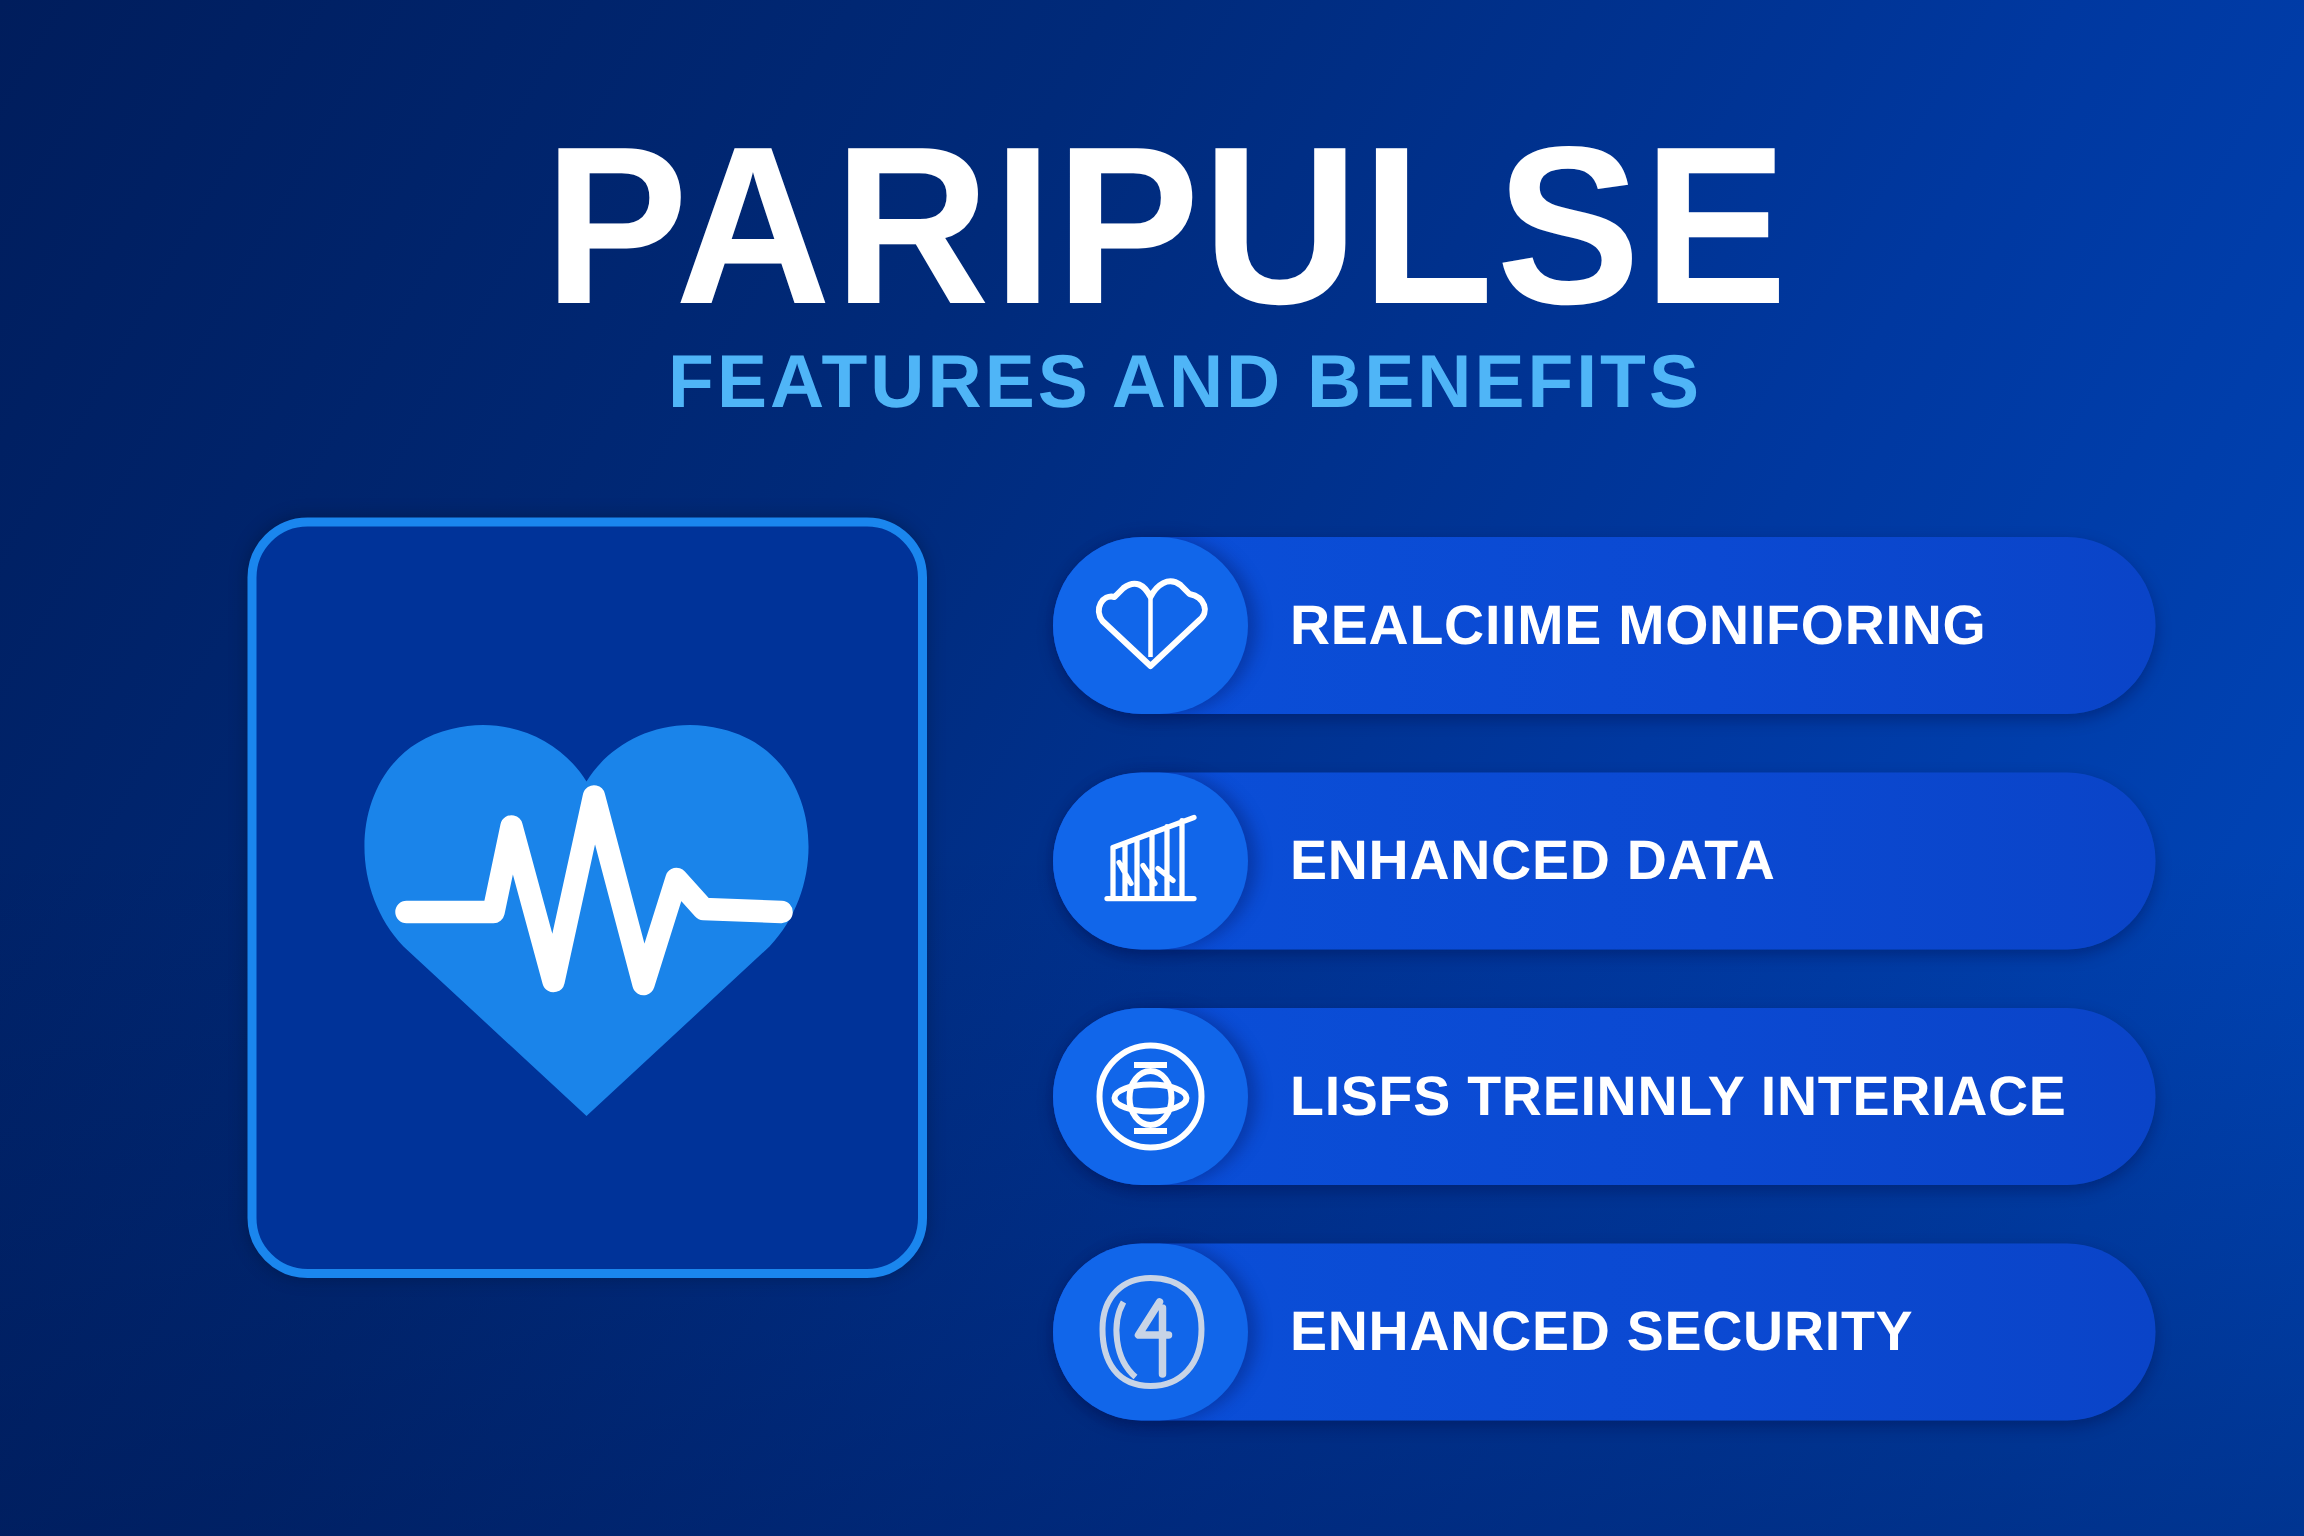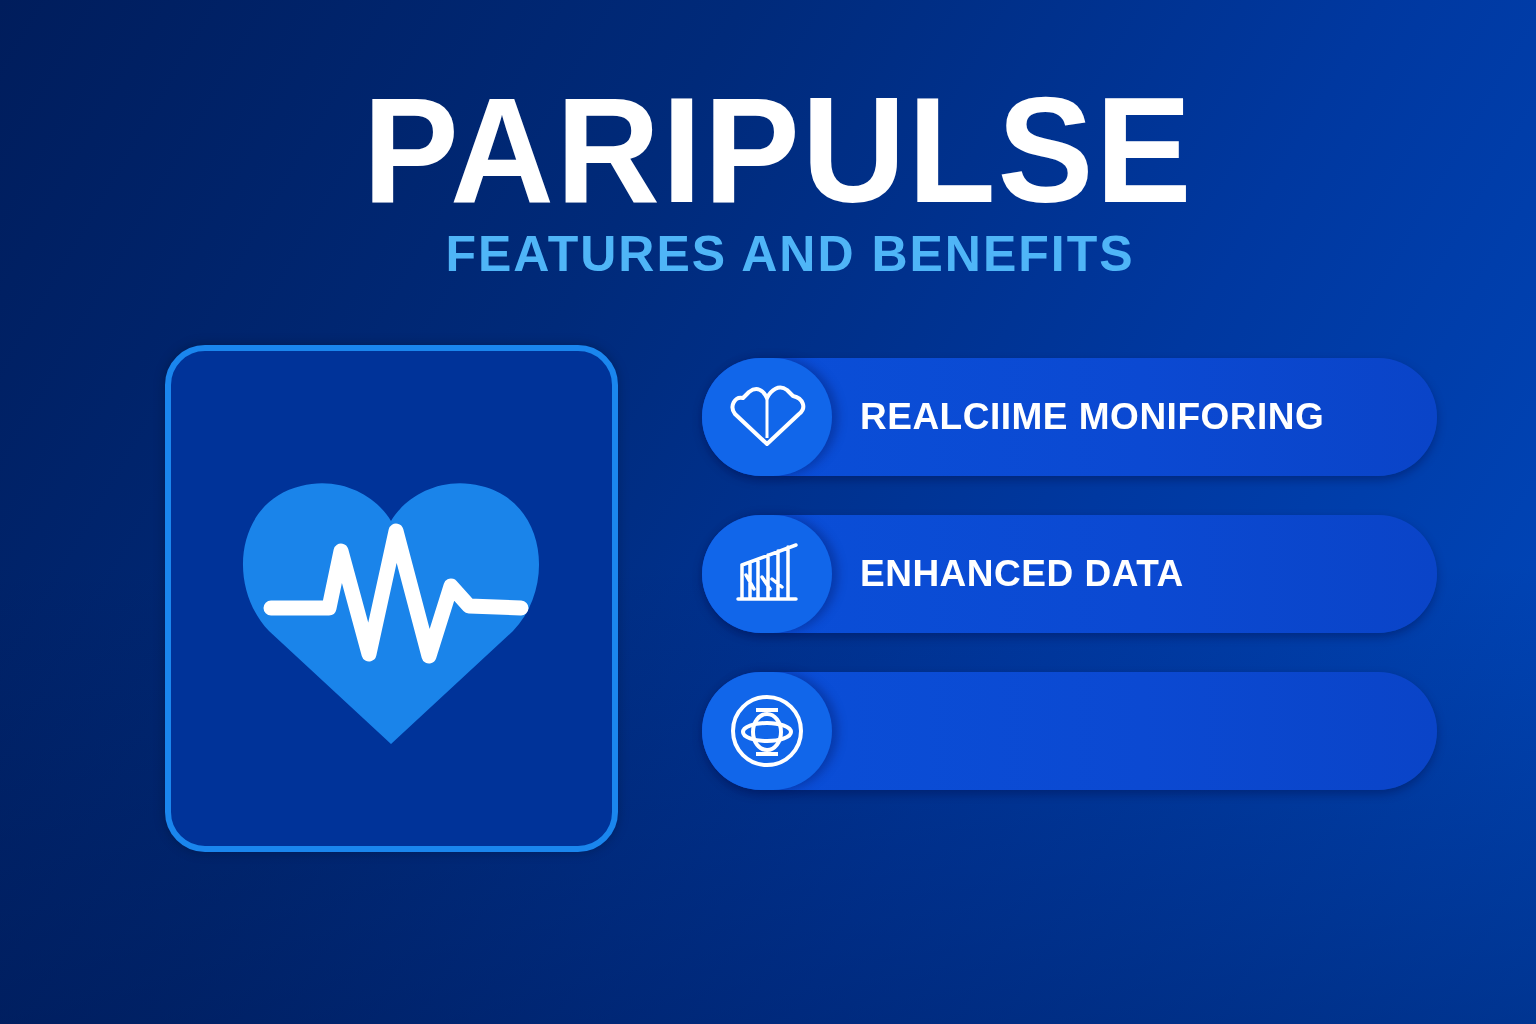--- a/index.html
+++ b/index.html
@@ -138,16 +138,27 @@
   <div class="pill">
     <div class="pill-icon">
       <svg width="78" height="78" viewBox="0 0 78 78">
         <circle cx="39" cy="39" r="34" fill="none" stroke="#ffffff" stroke-width="4"></circle>
         <ellipse cx="39" cy="40" rx="14" ry="18" fill="none" stroke="#ffffff" stroke-width="4"></ellipse>
         <ellipse cx="39" cy="40" rx="24" ry="9" fill="none" stroke="#ffffff" stroke-width="4"></ellipse>
         <line x1="28" y1="18" x2="50" y2="18" stroke="#ffffff" stroke-width="4"></line>
         <line x1="28" y1="62" x2="50" y2="62" stroke="#ffffff" stroke-width="4"></line>
       </svg>
     </div>
+    <span class="pill-label">LISFS TREINNLY INTERIACE</span>
   </div>
 
+  <div class="pill">
+    <div class="pill-icon">
+      <svg width="80" height="84" viewBox="0 0 80 84">
+        <path d="M40 6 C58 6 74 16 74 40 C74 64 60 78 40 78 C18 78 8 62 8 40 C8 18 22 6 40 6 Z" fill="none" stroke="#c8d4e6" stroke-width="4"></path>
+        <path d="M22 22 C14 36 16 60 30 72" fill="none" stroke="#c8d4e6" stroke-width="4"></path>
+        <path d="M46 22 L32 44 L52 44 M48 26 L48 70" fill="none" stroke="#c8d4e6" stroke-width="5" stroke-linecap="round" stroke-linejoin="round"></path>
+      </svg>
+    </div>
+    <span class="pill-label">ENHANCED SECURITY</span>
+  </div>
 
 </div>
 
 </body></html>

